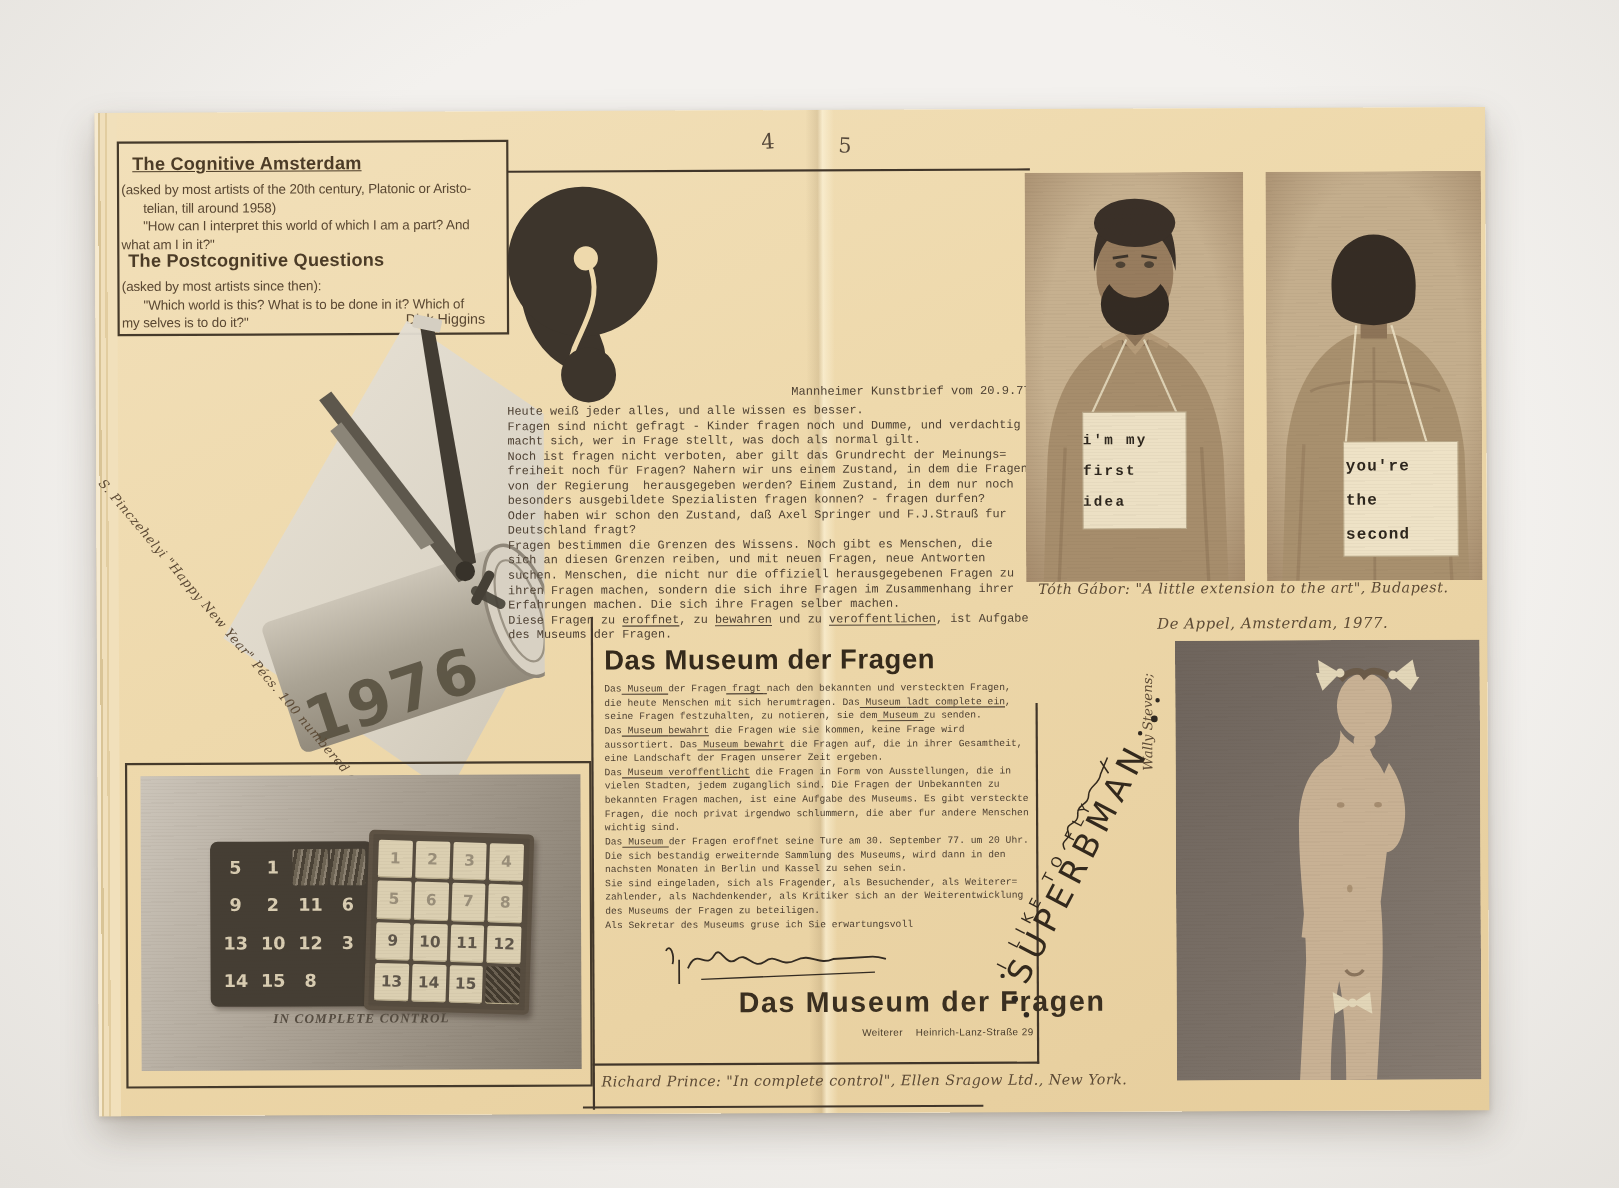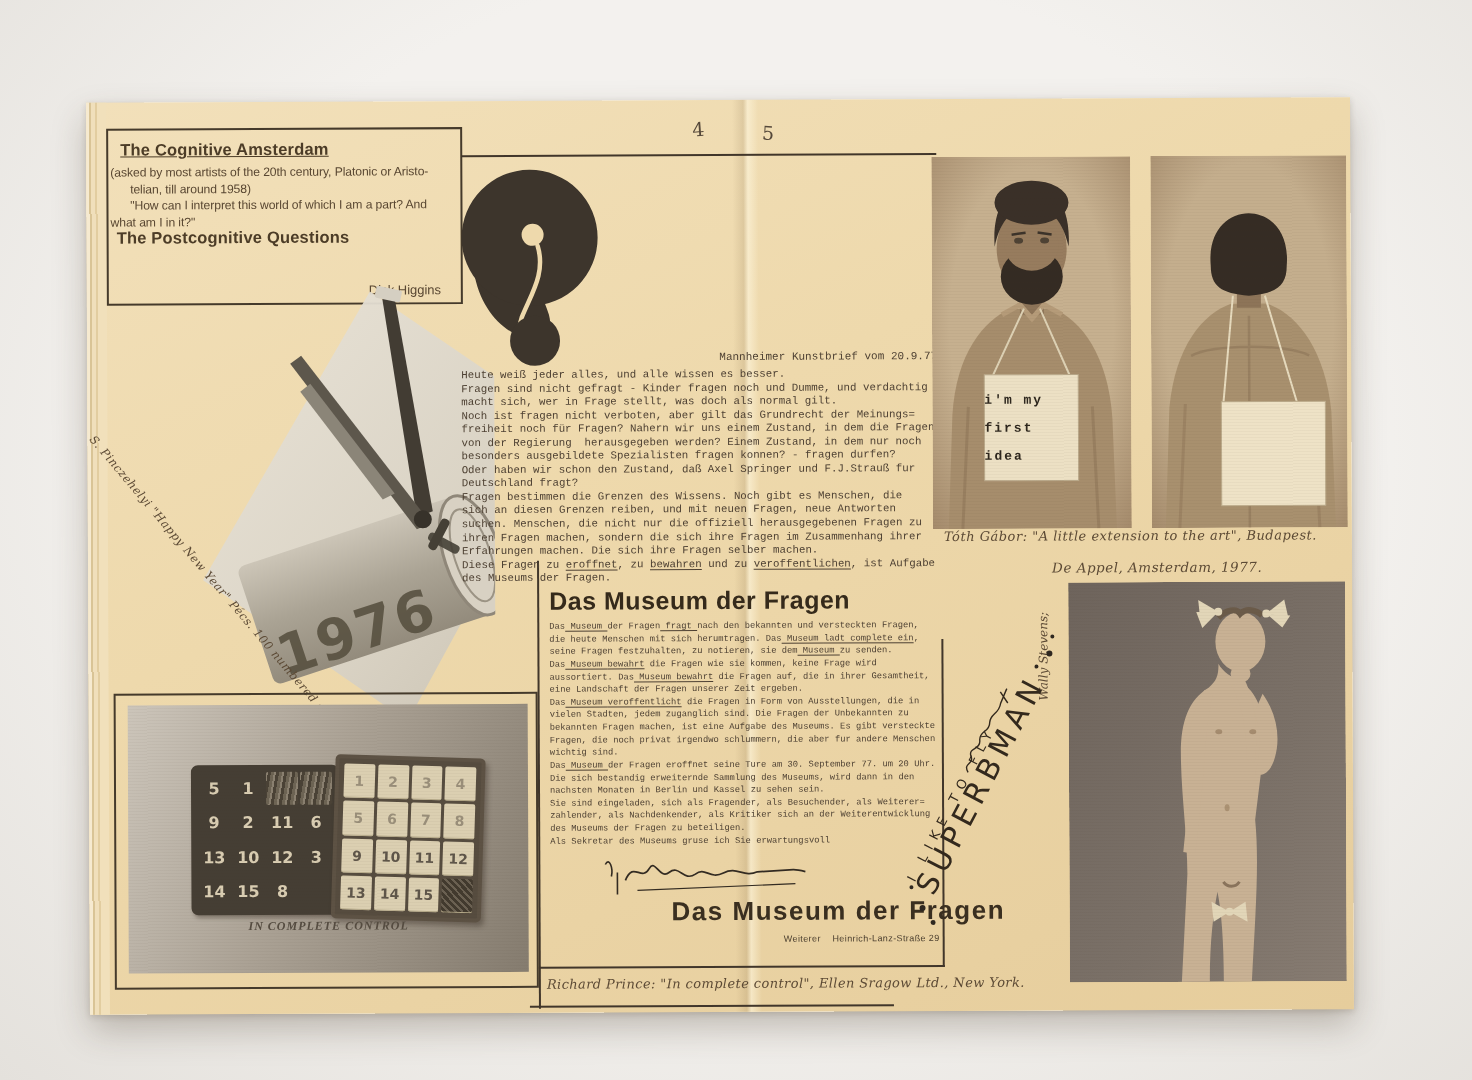--- a/index.html
+++ b/index.html
@@ -75,20 +75,23 @@
     <div class="abs rule" style="left:853px;top:540px;width:2px;height:328px;"></div>
     <div class="abs rule" style="left:449px;top:866px;width:406px;height:2px;"></div>
     <div class="abs rule" style="left:440px;top:905px;width:364px;height:2px;"></div>
 
     <div class="abs cog-title" style="left:34px;top:38px;text-decoration:underline;text-decoration-thickness:1px;">The Cognitive Amsterdam</div>
     <div class="abs cog-body" style="left:24px;top:62px;">(asked by most artists of the 20th century, Platonic or Aristo-
       telian, till around 1958)
       "How can I interpret this world of which I am a part? And
 what am I in it?"</div>
     <div class="abs cog-title" style="left:30px;top:126px;">The Postcognitive Questions</div>
+    <div class="abs cog-body" style="left:24px;top:150px;">(asked by most artists since then):
+      "Which world is this? What is to be done in it? Which of
+my selves is to do it?"</div>
     <div class="abs cog-attr" style="left:282px;top:181px;">Dick Higgins</div>
 
     <svg class="abs" style="left:367px;top:60px;" width="150" height="210" viewBox="0 0 150 210">
       <path d="M20,110 C26,148 48,170 72,178 C88,183 100,172 95,154 C90,138 84,128 80,118 Z" fill="#3d352c"></path>
       <circle cx="76" cy="77" r="68" fill="#3d352c"></circle>
       <circle cx="79" cy="74" r="11" fill="#eed9ac"></circle>
       <path d="M84,85 C92,112 78,132 68,156 C63,170 64,181 72,190" fill="none" stroke="#eed9ac" stroke-width="4.5" stroke-linecap="round"></path>
       <circle cx="81" cy="180" r="25" fill="#3d352c"></circle>
     </svg>
 
@@ -218,20 +221,23 @@
         <path d="M14,372 L18,252 C24,190 52,158 80,148 L116,148 C146,158 174,194 180,256 L184,372 Z" fill="#a8906e"></path>
         <path d="M98,160 L98,372 M40,200 C60,188 136,188 158,200" stroke="#92795b" stroke-width="2.5" fill="none" opacity="0.7"></path>
         <path d="M28,372 L34,248 M168,372 L162,248" stroke="#92795b" stroke-width="3" fill="none" opacity="0.55"></path>
         <rect x="86" y="120" width="24" height="32" fill="#8d7458"></rect>
         <path d="M60,110 C54,40 142,40 136,110 C136,130 126,138 98,140 C70,138 60,130 60,110 Z" fill="#352c24"></path>
         <path d="M82,140 L72,248 M114,140 L146,248" stroke="#e6dabd" stroke-width="2"></path>
         <rect x="70" y="246" width="104" height="104" fill="#eee2c6" stroke="#bcab8b" stroke-width="1"></rect>
       </svg>
       <div class="grain"></div>
     </div>
+    <div class="abs sign-text" style="left:1136px;top:312px;width:104px;font-size:14.5px;line-height:31px;letter-spacing:1px;">you're
+the
+second</div>
 
     <div class="abs hand" style="left:856px;top:430px;font-size:13px;letter-spacing:.5px;">Tóth Gábor: "A little extension to the art", Budapest.</div>
     <div class="abs hand" style="left:964px;top:461px;font-size:13.5px;letter-spacing:.5px;">De Appel, Amsterdam, 1977.</div>
 
     <div class="abs hand" style="left:948px;top:602px;font-size:12px;transform:rotate(-90deg);transform-origin:0 0;width:120px;">Wally Stevens;</div>
 
     <div class="abs photo" style="left:980px;top:484px;width:277px;height:400px;">
       <svg width="277" height="400" viewBox="0 0 277 400">
         <defs>
             <linearGradient id="gN" x1="0" y1="0" x2="1" y2="1">

